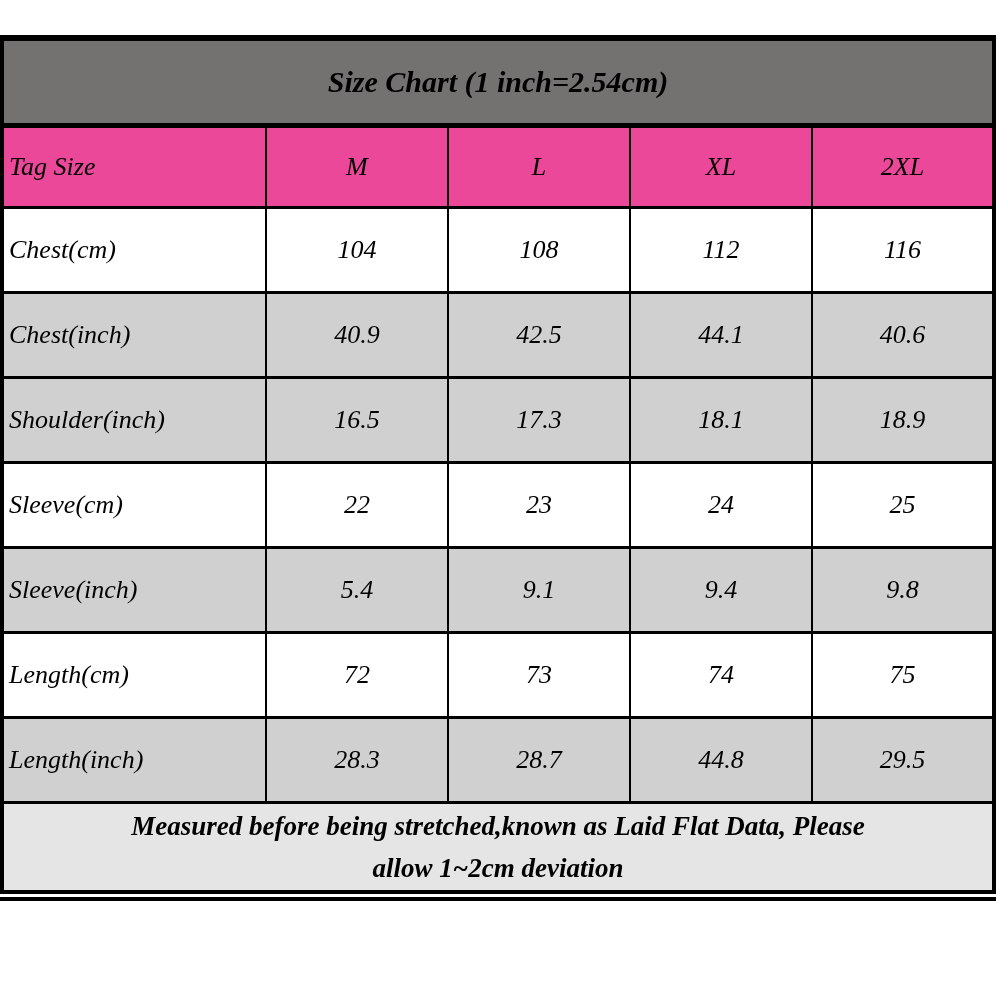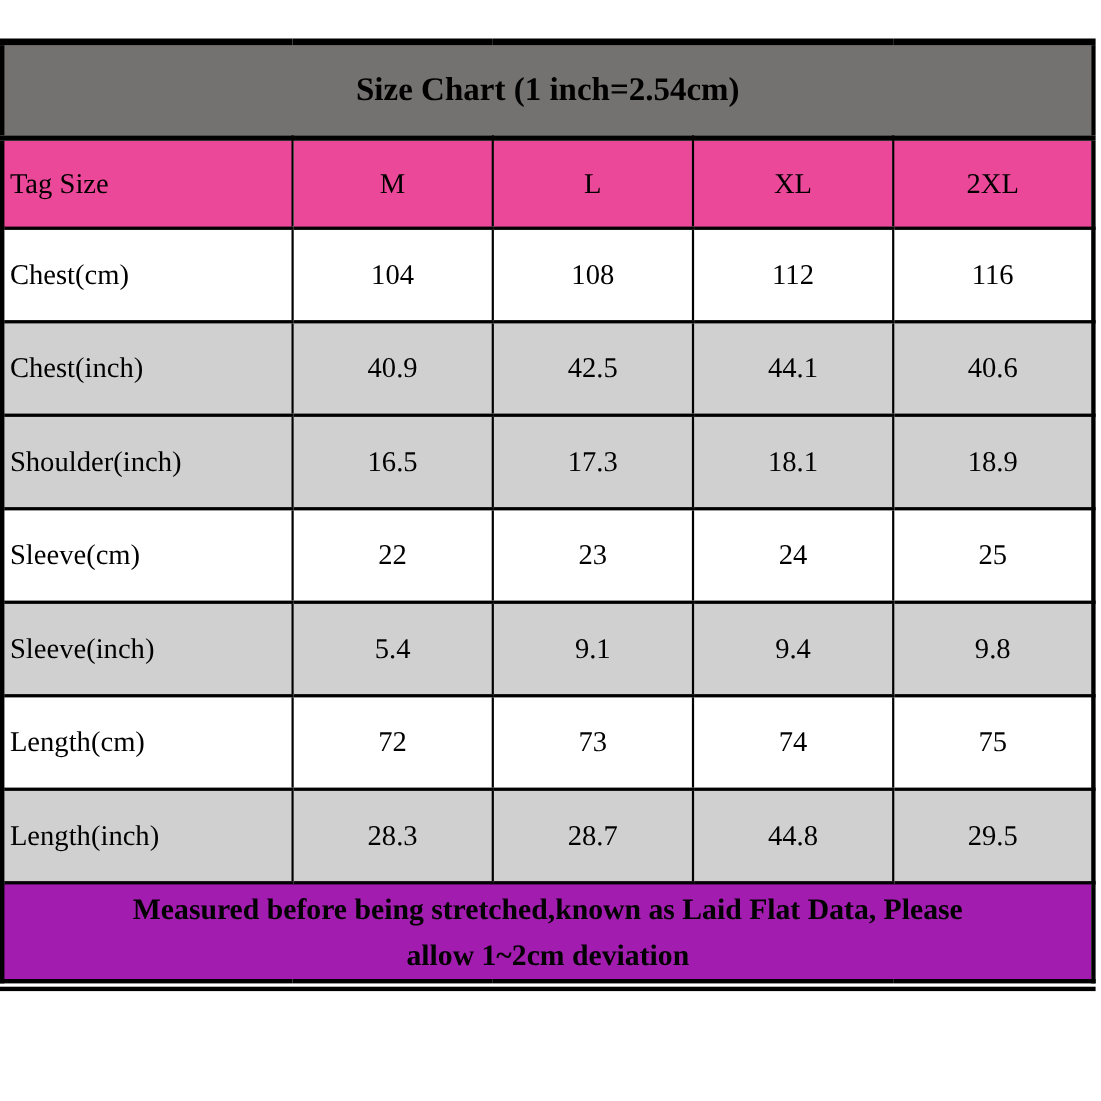--- a/index.html
+++ b/index.html
@@ -10,20 +10,21 @@
     height: 1001px;
     font-family: "Liberation Serif", "DejaVu Serif", serif;
     color: #000000;
   }
   .page {
     width: 1001px;
     height: 1001px;
     box-sizing: border-box;
     padding-top: 35px;
     background: #ffffff;
+    font-style: italic;
   }
   table.size-table {
     width: 996px;
     border-collapse: collapse;
     table-layout: fixed;
     border: 4px solid #000000;
     border-top-width: 6px;
   }
   col.label-col  { width: 26.6%; }
   col.data-col   { width: 18.35%; }
@@ -58,21 +59,21 @@
     margin-top: 34px;
   }
   .label-cell {
     text-align: left;
     padding-left: 5px;
   }
   .value-cell {
     text-align: center;
   }
   tr.footer-row td {
-    background: #a21caf;
+    background: #e5e5e5;
     height: 84px;
     text-align: center;
     font-weight: bold;
     font-size: 27px;
     white-space: normal;
     border-bottom-width: 3px;
   }
   .footer-line { line-height: 42px; }
   .bottom-rule {
     width: 996px;

